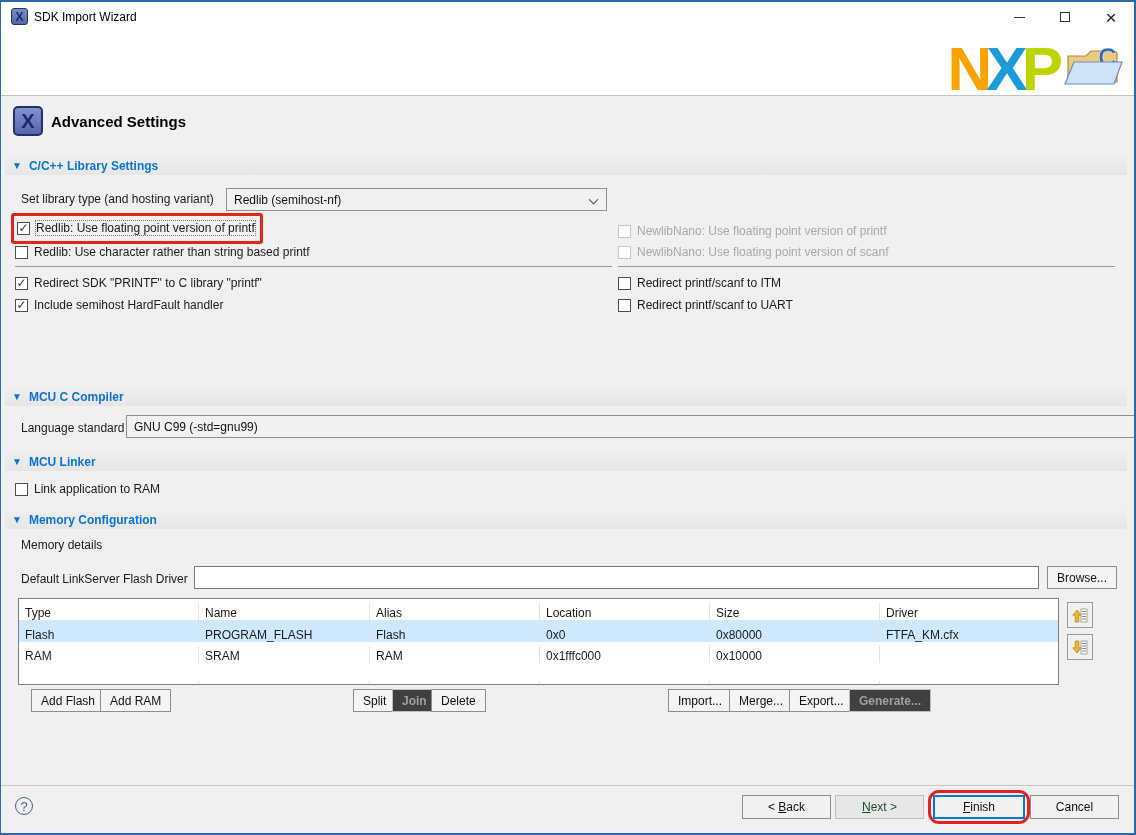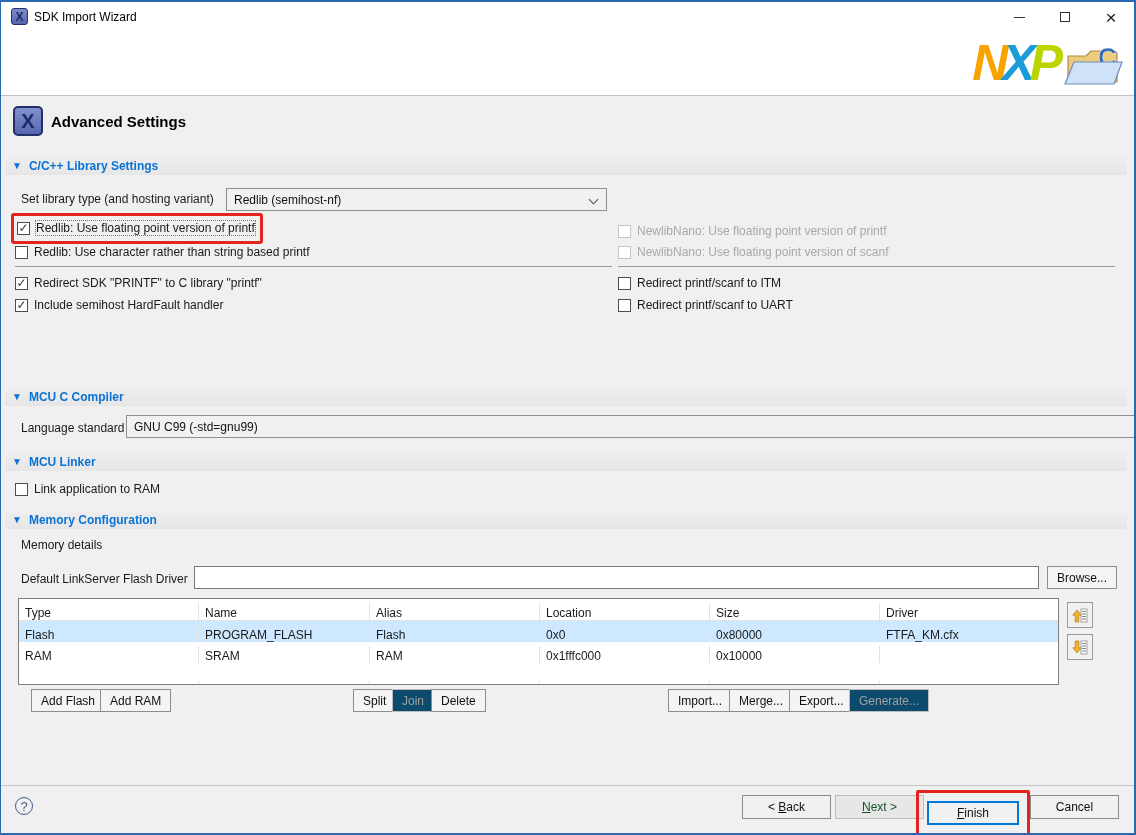--- a/index.html
+++ b/index.html
@@ -16,21 +16,21 @@
               color:#1d2a66; font-weight:bold; font-size:12px; display:flex; align-items:center; justify-content:center; }
   .title-text { position:absolute; left:33px; top:8px; font-size:12px; color:#000; }
   .win-controls { position:absolute; right:0; top:0; height:30px; display:flex; }
   .win-btn { width:46px; height:30px; display:flex; align-items:center; justify-content:center; }
   .glyph-min { width:11px; height:1px; background:#333; display:block; }
   .glyph-max { width:10px; height:10px; border:1px solid #333; display:block; }
   .glyph-close { font-size:19px; font-weight:300; color:#222; line-height:1; }
 
   
   .banner { position:absolute; left:0; top:30px; right:0; height:64px; background:#fff; border-bottom:1px solid #c3c3c3; }
-  .nxp-logo { position:absolute; right:75px; top:6px; font-weight:bold; font-size:50px; letter-spacing:-4px; line-height:1;font-style:italic; }
+  .nxp-logo { position:absolute; right:75px; top:6px; font-weight:bold; font-size:62px; letter-spacing:-4px; line-height:1; }
   .nxp-n { color:#f8a300; }
   .nxp-x { color:#1a9cd8; margin-left:-2px; }
   .nxp-p { color:#bcd400; margin-left:-2px; }
   .folder-icon { position:absolute; right:8px; top:8px; }
 
   
   .content { position:absolute; left:0; top:94px; right:0; height:693px; background:#f0f0f0; }
 
   .adv-icon { position:absolute; left:12px; top:10px; width:30px; height:30px; border-radius:5px;
               background:linear-gradient(#8292cd,#5666ae); border:2px solid #232f6a; color:#1d2a66;
@@ -60,21 +60,21 @@
 
   .hdivider { position:absolute; height:1px; background:#9a9a9a; }
 
   .redbox { position:absolute; border:3px solid #e3231d; border-radius:3px; padding:3px 5px 4px 3px; }
 
   .textinput { position:absolute; height:23px; background:#fff; border:1px solid #7a7a7a; font-size:12px; padding:0 5px;
                font-family:"Liberation Sans", sans-serif; }
 
   .btn { position:absolute; height:23px; background:#f4f4f4; border:1px solid #8d8d8d; font-size:12px; color:#111;
          padding:0 9px; font-family:"Liberation Sans", sans-serif; display:flex; align-items:center; justify-content:center; }
-  .btn.disabled { background:#0c4a6e; border-color:#bdbdbd; color:#a0a0a0; }
+  .btn.disabled { background:#404040; border-color:#bdbdbd; color:#a0a0a0;font-weight:bold; }
 
   
   .tbl { position:absolute; left:17px; top:502px; width:1041px; background:#fff; border:1px solid #7f7f7f; }
   .tr { display:flex; height:21px;align-items:flex-end; }
   .tr.thead { height:22px; border-bottom:1px solid #e3e3e3; }
   .tr.selected { background:#cde8ff; }
   .td { padding:3px 0 0 6px; font-size:12px; overflow:hidden; white-space:nowrap; border-right:1px solid #e2e2e2; }
   .td:last-child { border-right:none; }
   .c0{width:180px}.c1{width:171px}.c2{width:170px}.c3{width:170px}.c4{width:170px}.c5{width:178px}
 
@@ -82,21 +82,21 @@
           display:flex; align-items:center; justify-content:center; padding:0; }
 
   
   .footer { position:absolute; left:0; bottom:0; right:0; height:48px; background:#f0f0f0; border-top:1px solid #c6c6c6; }
   .help { position:absolute; left:14px; top:11px; width:18px; height:18px; border:1px solid #44608c; border-radius:50%;
           color:#44608c; font-size:13px; display:flex; align-items:center; justify-content:center; }
   .fbtn { position:absolute; top:9px; width:89px; height:24px; background:#f1f1f1; border:1px solid #8d8d8d;
           font-size:12px; color:#111; display:flex; align-items:center; justify-content:center;
           font-family:"Liberation Sans", sans-serif; padding:0; }
   .fbtn.disabled { background:#e7e7e7; border-color:#bdbdbd; color:#14532d; }
-  .finish-wrap { position:absolute; right:104px; top:4px; border:3px solid #e3231d; border-radius:2px; padding:8px; }
+  .finish-wrap { position:absolute; right:104px; top:4px; border:3px solid #e3231d; border-radius:11px; padding:2px; }
   .fbtn.finish { position:relative; top:0; right:0; border:2px solid #0078d7; width:92px; }
   .u { text-decoration:underline; }
 </style>
 </head>
 <body>
 
 <div class="window">
 
   <div class="titlebar">
     <div class="app-icon">X</div>

